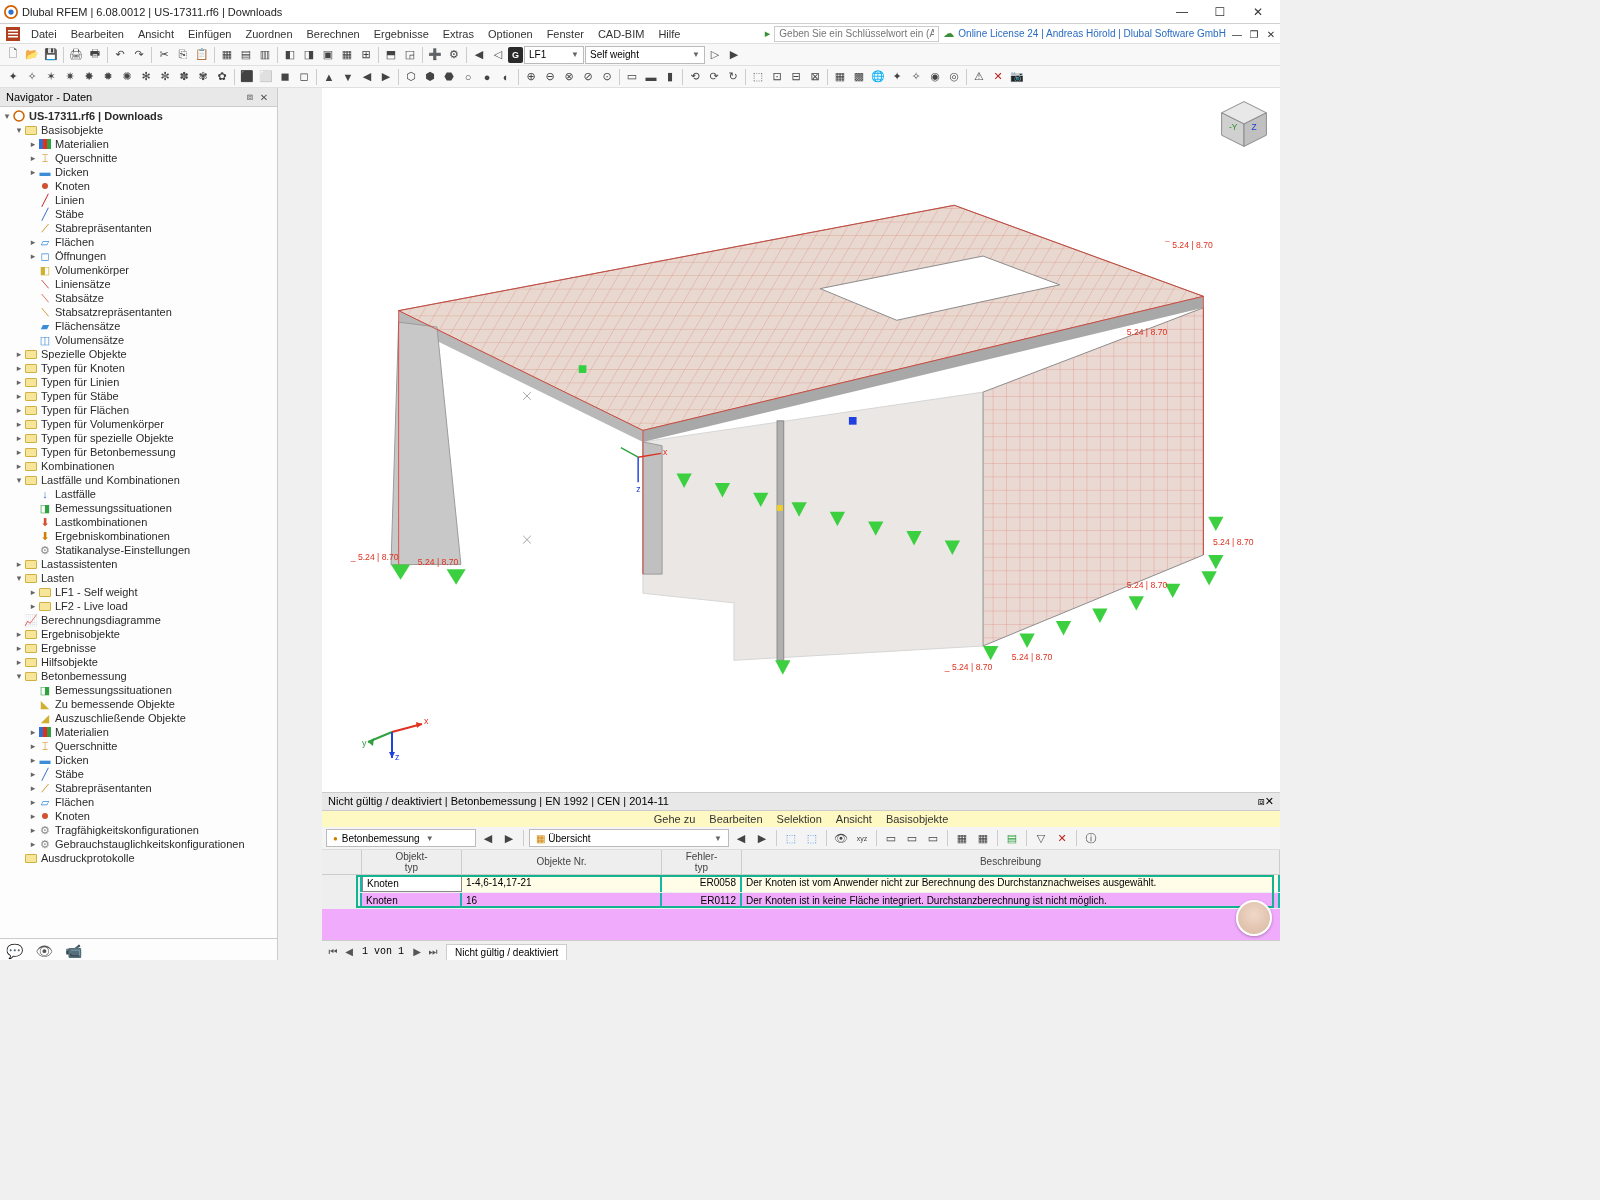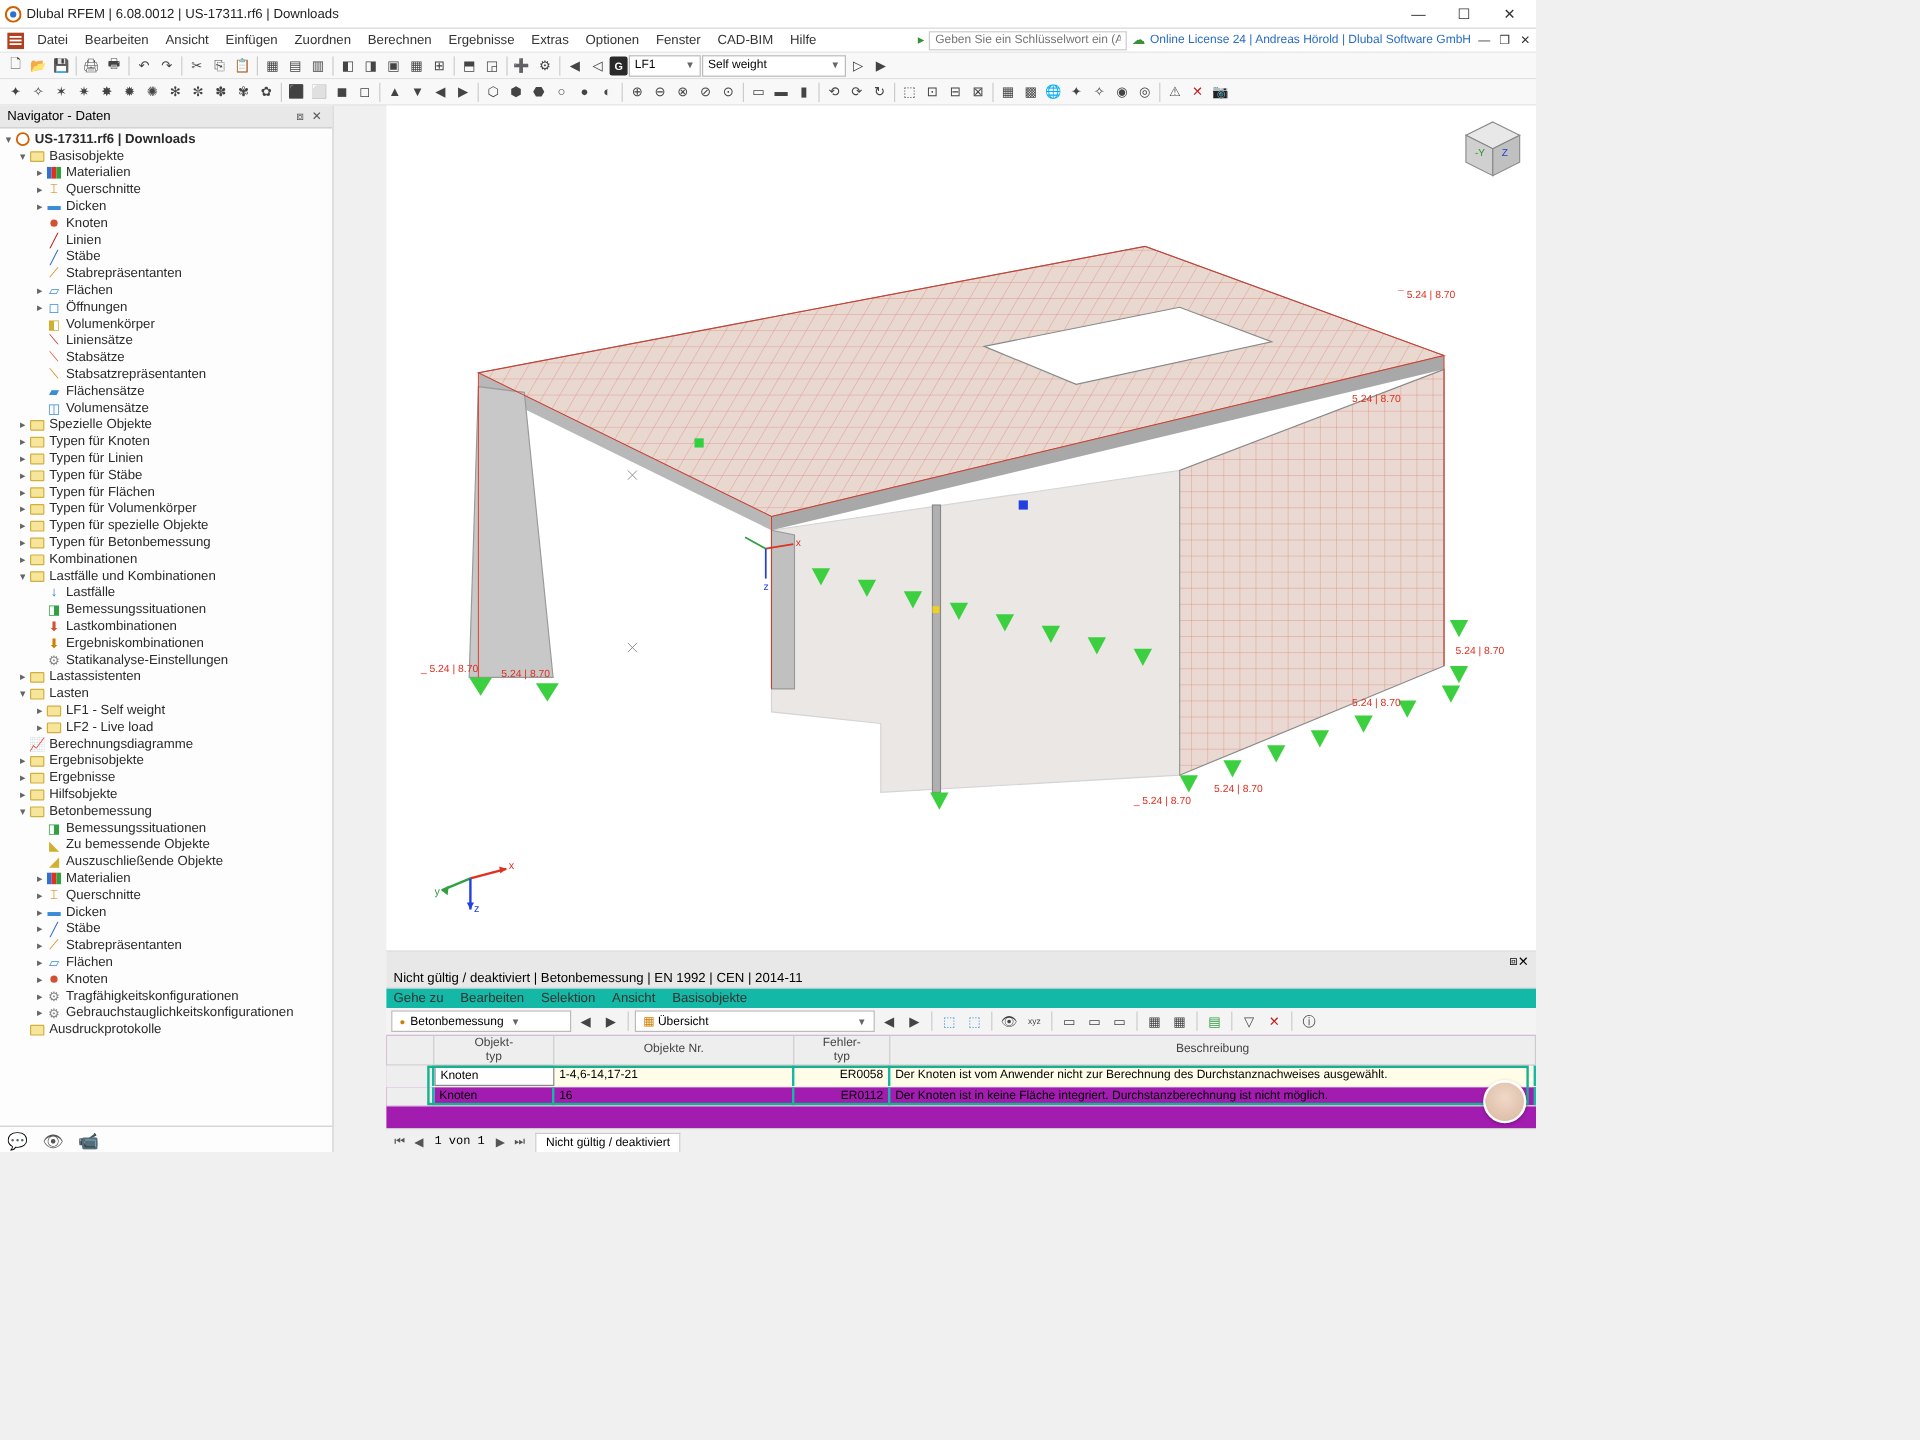--- a/index.html
+++ b/index.html
@@ -43,27 +43,27 @@
 .nav-bottom span { color: #555; font-size: 14px; }
 
 .viewport-area { flex: 1; display: flex; flex-direction: column; position: relative; }
 .viewport { flex: 1; background: #fff; position: relative; overflow: hidden; }
 .model-svg { width: 100%; height: 100%; }
 .viewcube { position: absolute; top: 8px; right: 8px; width: 56px; height: 56px; }
 .axis-triad { position: absolute; bottom: 30px; left: 40px; }
 
 .bottom-panel { height: 148px; border-top: 1px solid #ccc; background: #f8f8f8; display: flex; flex-direction: column; }
 .bp-title { background: #e8e8e8; padding: 2px 6px; font-size: 11px; display: flex; border-bottom: 1px solid #ccc; }
-.bp-title .t { flex: 1; margin-top: 14px; }
-.bp-menu { padding: 2px 6px; display: flex; gap: 14px; font-size: 11px; color: #333; background: #14b8a6; }
+.bp-title .t { flex: 1; }
+.bp-menu { padding: 2px 6px; display: flex; gap: 14px; font-size: 11px; color: #333; background: #fef9c3; justify-content: center; }
 .bp-toolbar { padding: 2px 4px; display: flex; align-items: center; gap: 3px; background: #f4f4f4; border-bottom: 1px solid #ddd; }
 .bp-combo { border: 1px solid #bbb; background: #fff; height: 18px; padding: 0 6px; font-size: 10px; display: flex; align-items: center; }
 .bp-combo .dd { margin-left: 6px; font-size: 8px; color: #666; }
 .bp-combo .bullet { color: #d08000; margin-right: 4px; font-size: 8px; }
-.bp-table { flex: 1; background: #a21caf; font-size: 10px; }
+.bp-table { flex: 1; background: #f0abfc; font-size: 10px; }
 .bp-head { display: flex; background: #eee; border-bottom: 1px solid #ccc; color: #444; }
 .bp-head div { padding: 1px 4px; border-right: 1px solid #ccc; text-align: center; line-height: 11px; }
 .bp-row { display: flex; border-bottom: 1px solid #eee; }
 .bp-row div { padding: 2px 4px; border-right: 2px solid #14b8a6; }
 .bp-row.sel { background: #fffde8; }
 .bp-hl { position: relative; }
 .bp-hl::before { content:""; position:absolute; left:34px; right:6px; top:-18px; bottom:0; border:2px solid #14b38f; pointer-events:none; }
 
 .tab-strip { height: 22px; background: #f0f0f0; border-top: 1px solid #ccc; display: flex; align-items: center; padding: 0 4px; gap: 2px; font-size: 10px; }
 .tab-strip .navnum { width: 14px; text-align: center; color: #555; }

